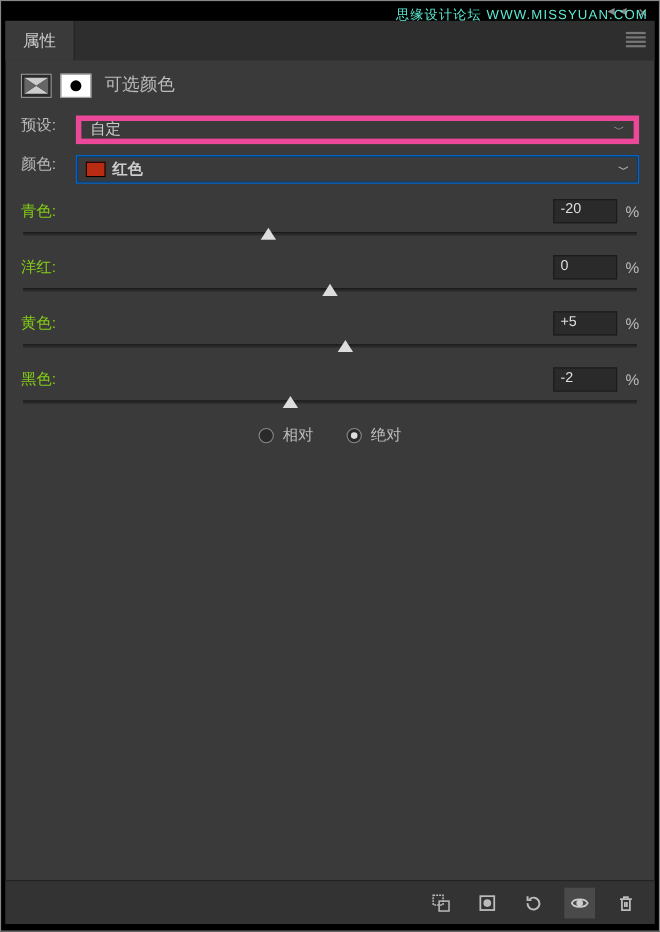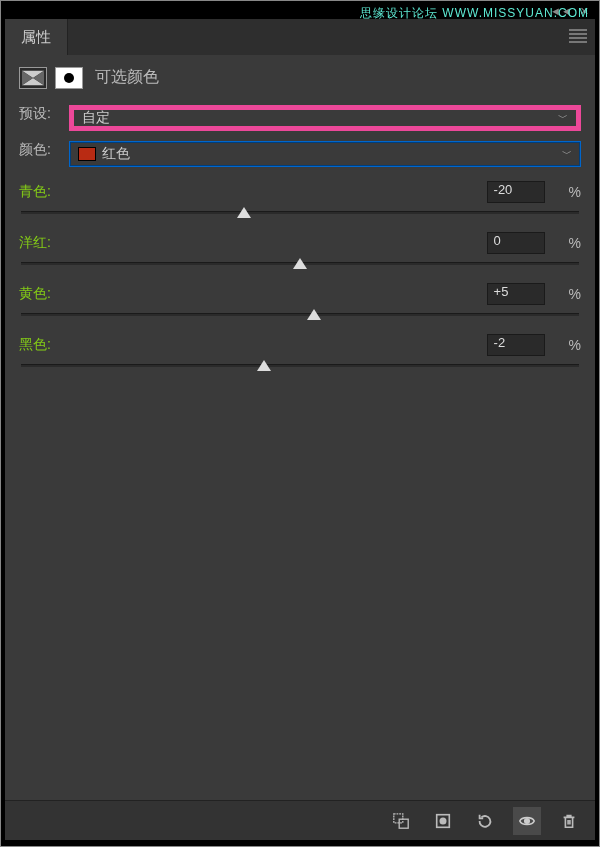--- a/index.html
+++ b/index.html
@@ -127,20 +127,21 @@
   border: 5px solid #ec4899;
   display: flex;
   align-items: center;
   padding: 0 8px;
   position: relative;
   color: #ccc;
 }
 .dropdown.selected {
   border: 1px solid #0066cc;
   box-shadow: 0 0 0 1px #003d7a inset;
+  font-weight: bold;
 }
 .dropdown-chevron {
   position: absolute;
   right: 8px;
   color: #aaa;
   font-size: 10px;
 }
 .color-swatch {
   width: 18px;
   height: 14px;
@@ -160,21 +161,21 @@
   justify-content: space-between;
   margin-bottom: 8px;
 }
 .slider-label {
   color: #84cc16;
   font-size: 14px;
 }
 .slider-value-box {
   display: flex;
   align-items: center;
-  gap: 24px;
+  gap: 8px;
 }
 .value-input {
   width: 58px;
   height: 22px;
   background: #2a2a2a;
   border: 1px solid #1a1a1a;
   color: #ddd;
   padding: 0 6px;
   text-align: left;
   font-size: 13px;
@@ -355,20 +356,30 @@
               <div class="value-input">-2</div>
               <div class="percent">%</div>
             </div>
           </div>
           <div class="slider-track">
             <div class="slider-thumb" style="left:43.5%"></div>
           </div>
         </div>
       </div>
 
+      <div class="radio-row">
+        <div class="radio-item">
+          <div class="radio"></div>
+          <span>相对</span>
+        </div>
+        <div class="radio-item">
+          <div class="radio checked"></div>
+          <span>绝对</span>
+        </div>
+      </div>
     </div>
 
     <div class="panel-footer">
       <div class="footer-icon">
         <svg viewBox="0 0 20 20" fill="none" stroke="#bbb" stroke-width="1.5">
             <rect x="8" y="8" width="10" height="10"></rect>
             <rect x="2" y="2" width="10" height="10" stroke-dasharray="2 1"></rect>
           </svg>
       </div>
       <div class="footer-icon">

